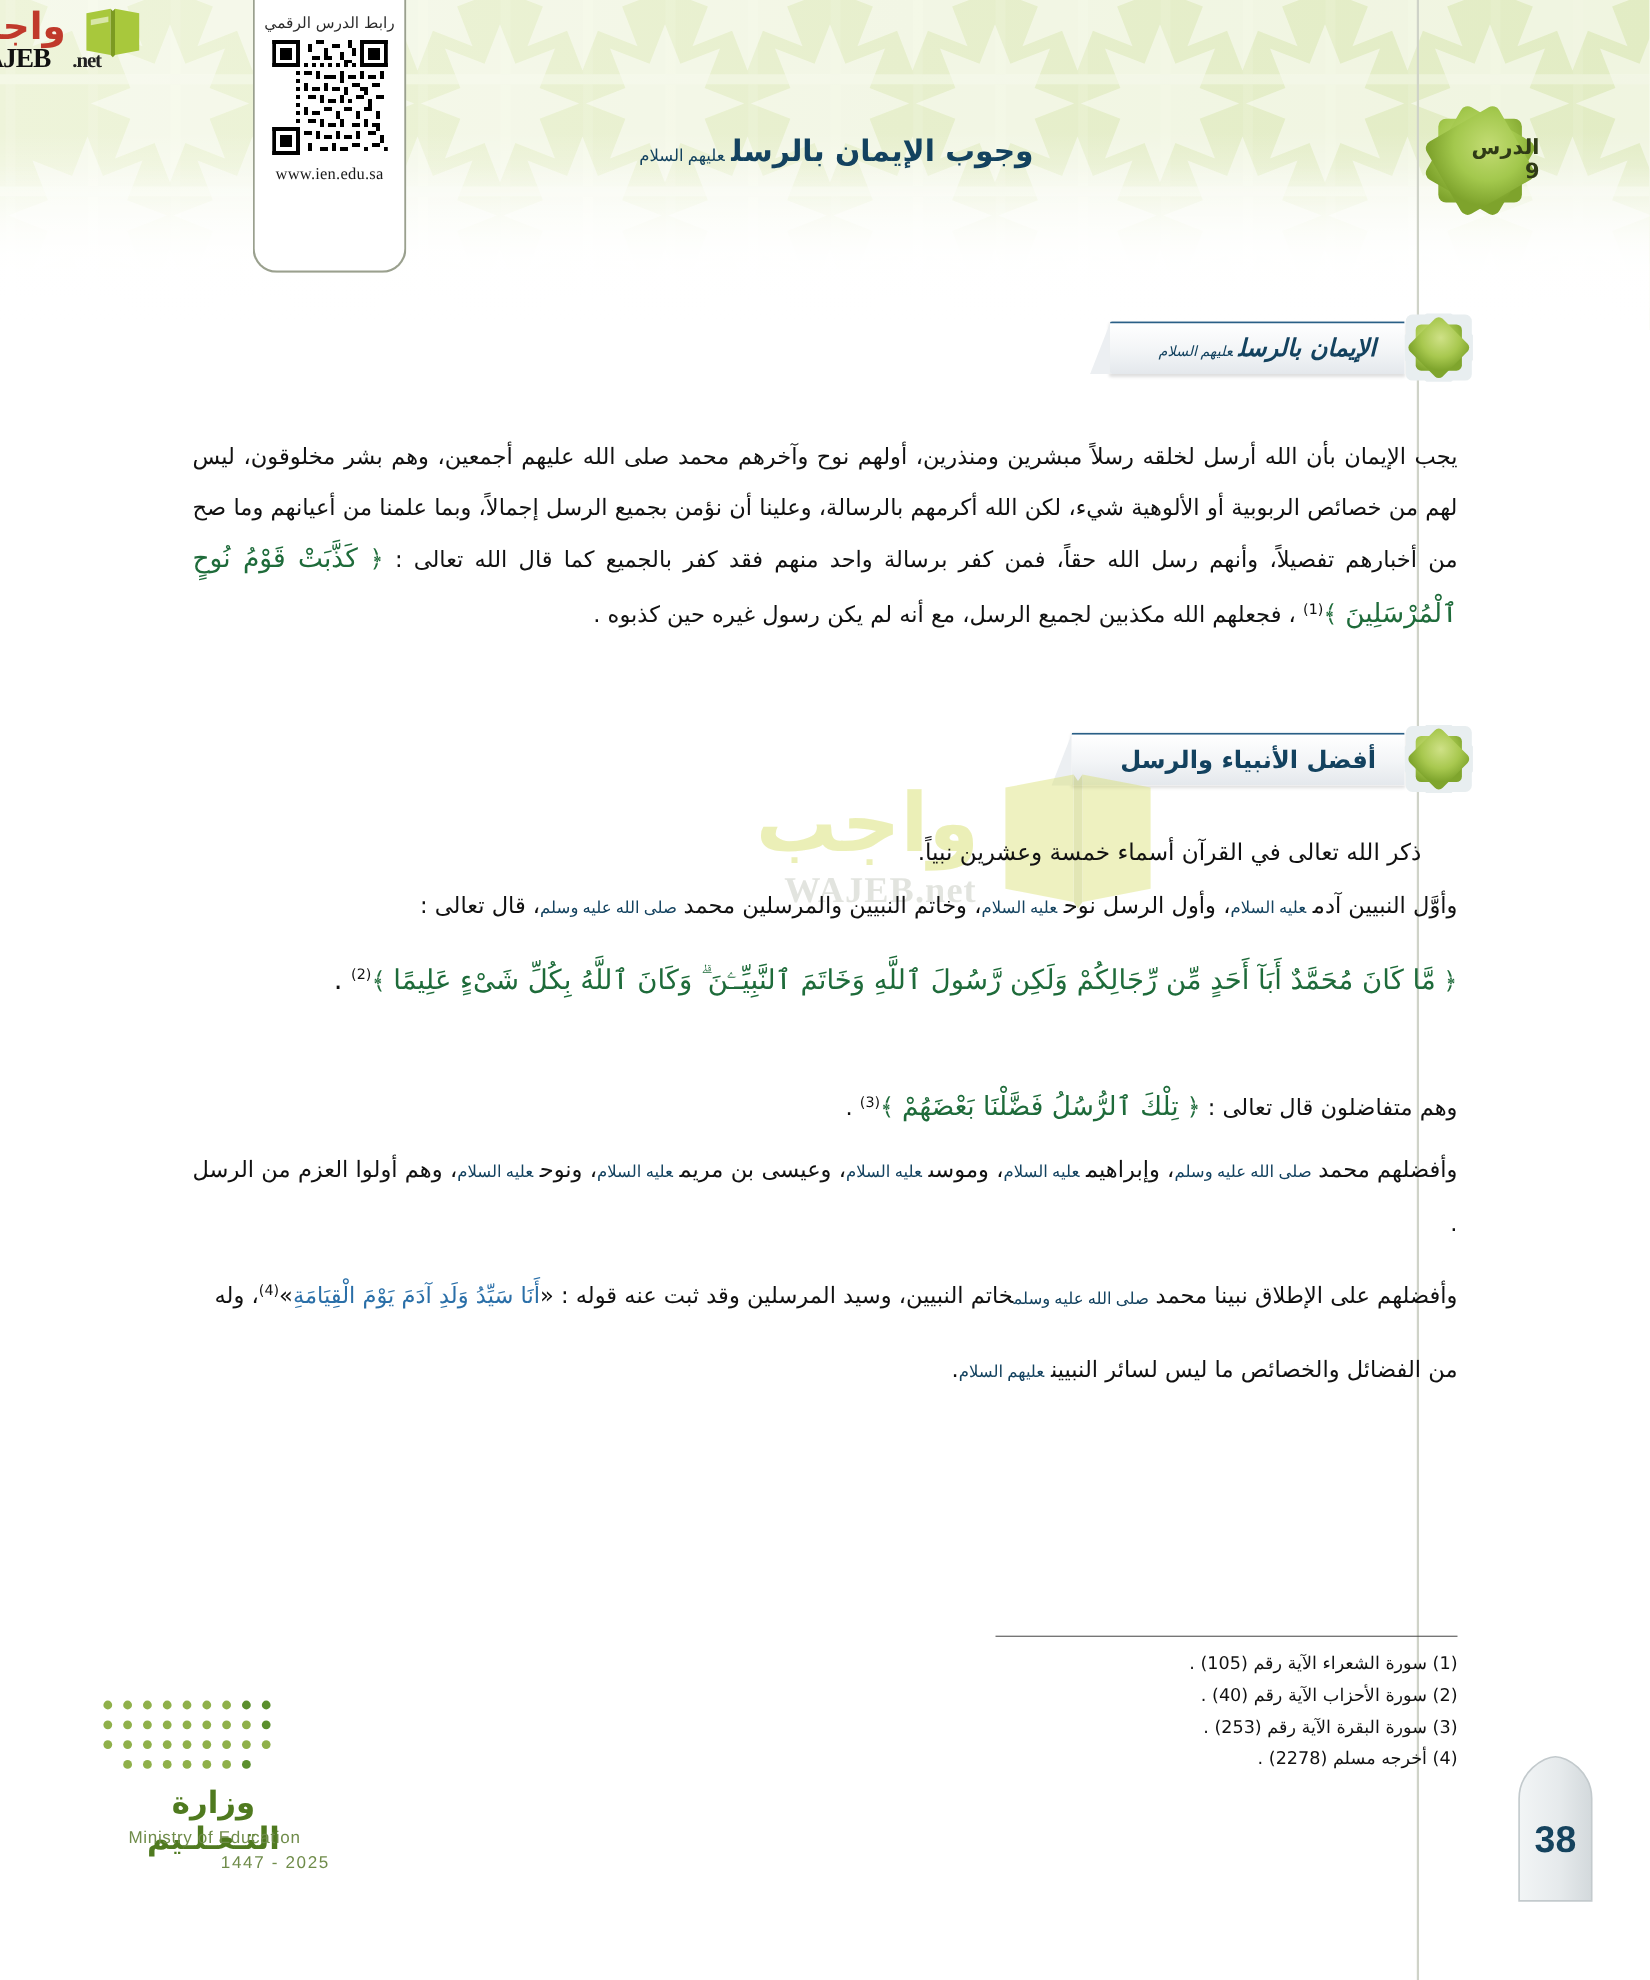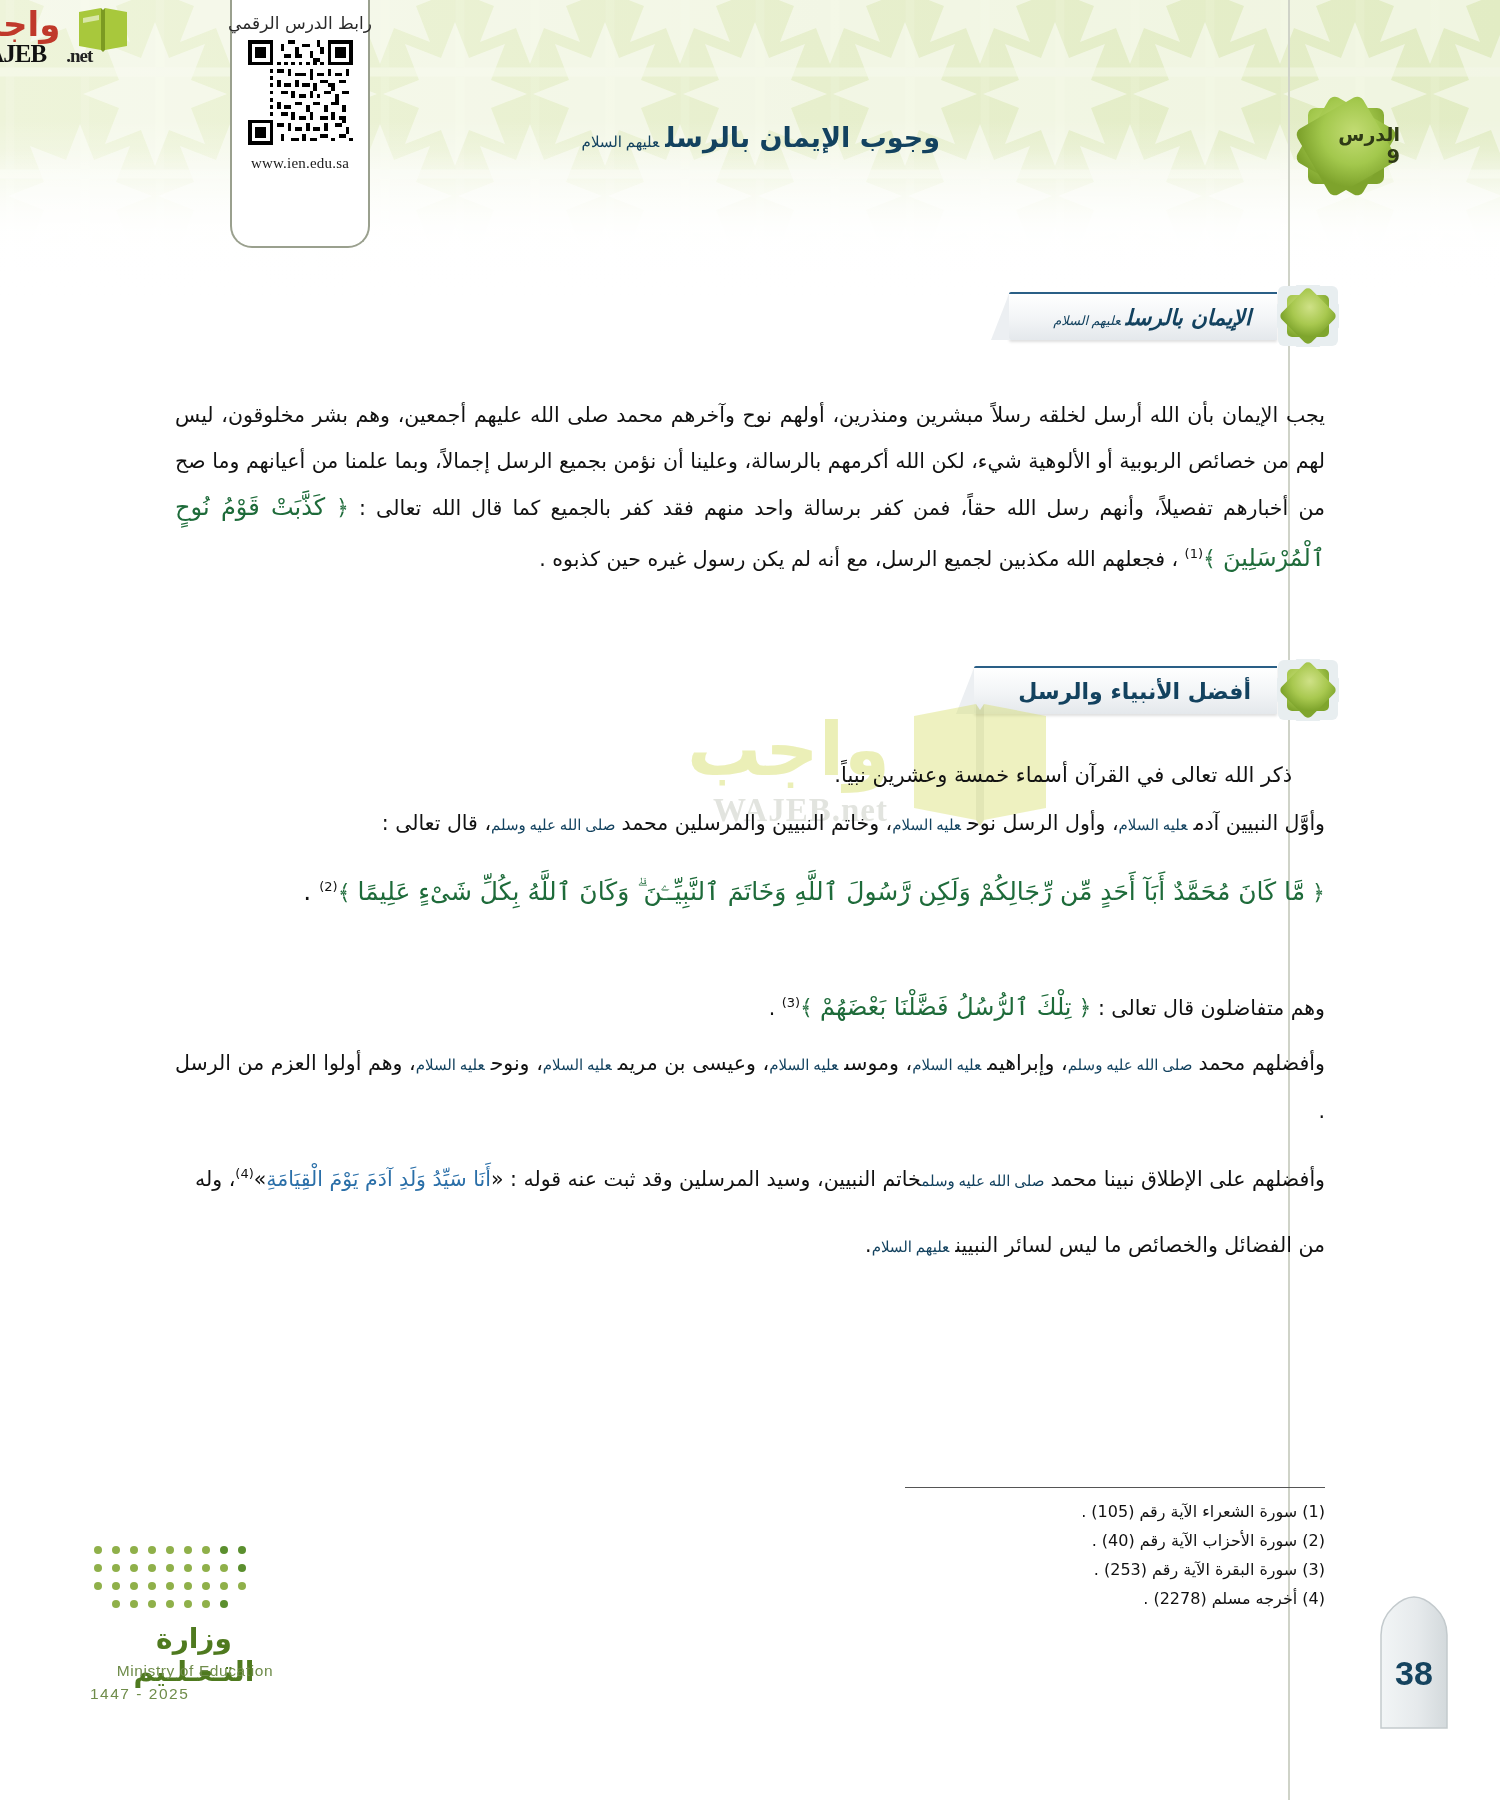--- a/index.html
+++ b/index.html
@@ -57,21 +57,21 @@
 
   
   .qr-card{
     position:absolute;left:230px;top:0;width:140px;height:248px;
     background:#fff;border:2px solid #9aa08e;border-top:none;
     border-radius:0 0 22px 22px;
     box-sizing:border-box;
     display:flex;flex-direction:column;align-items:center;
   }
   .qr-label{
-    margin-top:13px;font-size:17px;color:#2a2a2a;direction:rtl;
+    margin-top:13px;font-size:14px;color:#2a2a2a;direction:rtl;
     font-family:"DejaVu Sans",sans-serif;white-space:nowrap;
   }
   .qr-code{margin-top:7px;width:105px;height:105px;image-rendering:pixelated;}
   .qr-url{
     margin-top:10px;font-family:"Liberation Serif","DejaVu Serif",serif;
     font-size:15px;color:#1a1a1a;letter-spacing:.2px;
   }
 
   
   .lesson-title{
@@ -187,21 +187,21 @@
     position:absolute;left:14px;top:82px;width:180px;text-align:center;
     font-size:28px;font-weight:bold;color:#4f7a1f;direction:rtl;
     font-family:"DejaVu Sans",sans-serif;letter-spacing:2px;
   }
   .moe-en{
     position:absolute;left:0px;top:122px;width:210px;text-align:center;
     font-size:15.5px;color:#6f8c4a;letter-spacing:.6px;
     font-family:"Liberation Sans",sans-serif;
   }
   .moe-yr{
-    position:absolute;left:0px;top:145px;width:210px;text-align:left;
+    position:absolute;left:0px;top:145px;width:210px;text-align:right;
     font-size:15.5px;color:#6f8c4a;letter-spacing:1.5px;
     font-family:"Liberation Sans",sans-serif;
   }
 
   
   .page-tab{
     position:absolute;right:45px;top:1595px;width:82px;height:135px;
   }
   .page-num{
     position:absolute;inset:0;display:flex;align-items:center;justify-content:center;

